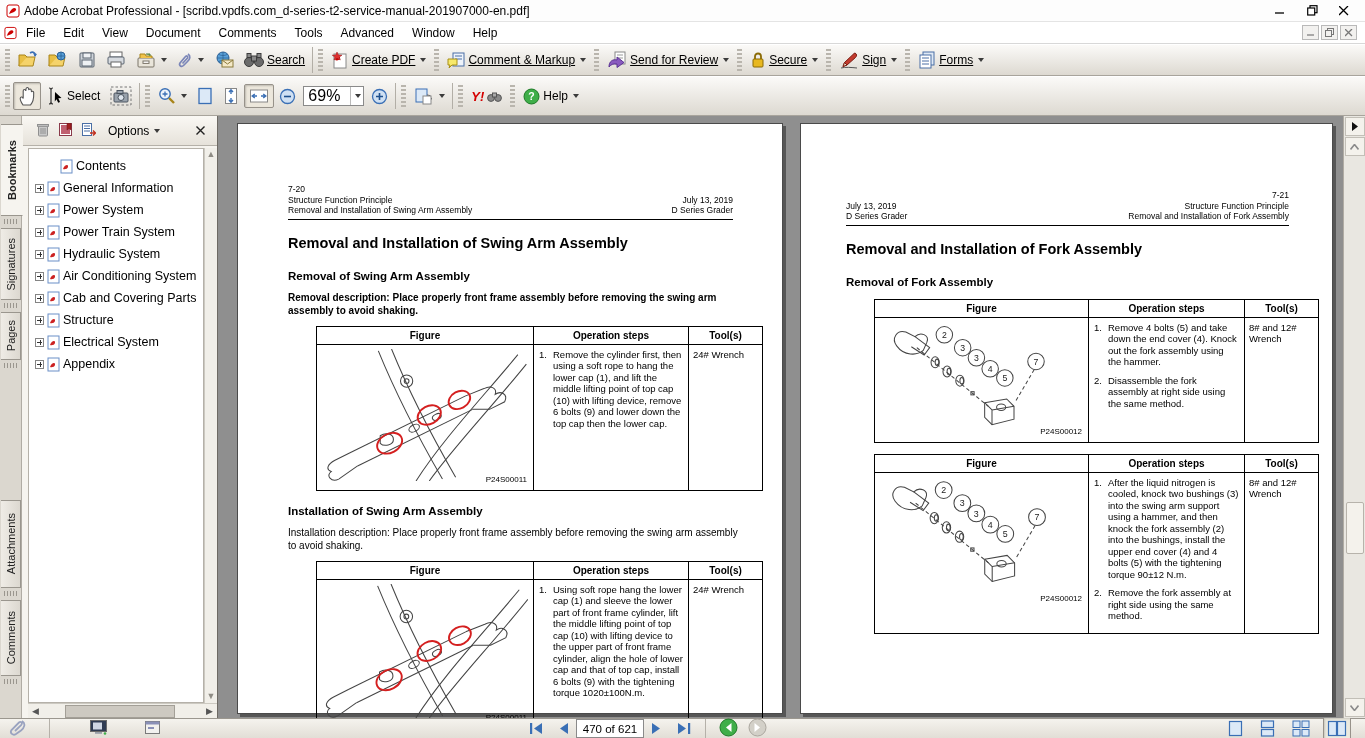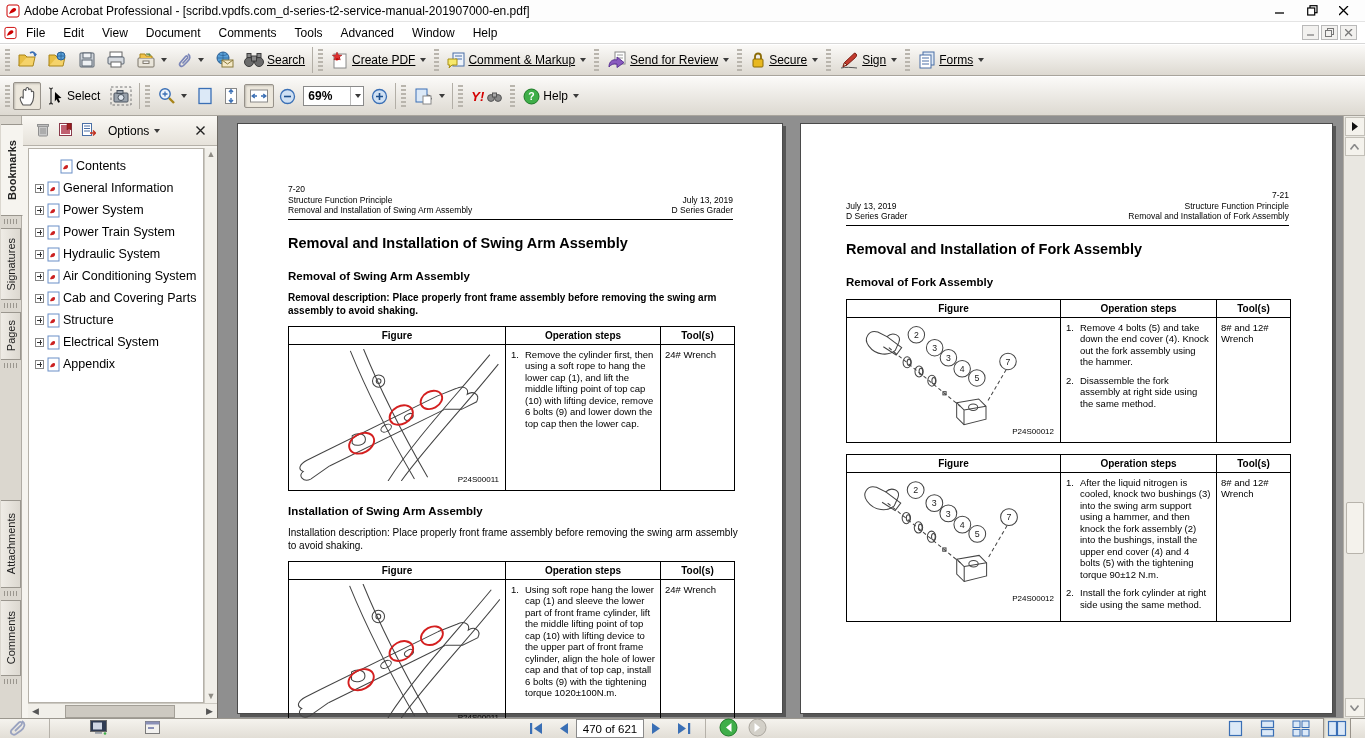--- a/index.html
+++ b/index.html
@@ -22,21 +22,21 @@
   
   .toolbar { display:flex; align-items:center; background:linear-gradient(#fbfaf8,#ddd9d1); border-top:1px solid #fff; border-bottom:1px solid #a8a49c; padding:0 2px; }
   .tb1 { height:32px;text-decoration:underline; }
   .tb2 { height:40px; }
   .tb-grip { width:5px; height:22px; margin:0 3px; background:repeating-linear-gradient(to bottom,#b9b5ad 0 2px,transparent 2px 4px); }
   .tb-sep { width:1px; height:26px; background:#b2aea6; margin:0 2px; }
   .tb-btn { display:flex; align-items:center; gap:3px; padding:3px 4px; border:1px solid transparent; border-radius:2px; white-space:nowrap; }
   .tb-btn.active { border-color:#97928a; background:#ece7dc; box-shadow:inset 1px 1px 2px rgba(0,0,0,.2); }
   .caret { width:0; height:0; border-left:3px solid transparent; border-right:3px solid transparent; border-top:4px solid #3b3b3b; margin-left:2px; }
   .zoom-combo { display:flex; align-items:center; border:1px solid #8a8a8a; background:#fff; height:20px; margin:0 2px; }
-  .zoom-combo input { width:46px; height:18px; border:0; font-size:12px; padding:0 4px; font-family:"Liberation Sans",sans-serif;font-weight:bold; }
+  .zoom-combo input { width:46px; height:18px; border:0; font-size:16px; padding:0 4px; font-family:"Liberation Sans",sans-serif; }
   .zoom-combo .combo-arrow { width:13px; height:18px; border-left:1px solid #bbb; display:flex; align-items:center; justify-content:center; }
   .yahoo-txt { color:#d40000; font-weight:bold; font-size:13px; font-style:italic; }
 
   
   .main { position:relative; height:602px; display:flex; background:#8f8f8f; }
   .tabstrip { width:22px; background:#dbd7cf; border-right:1px solid #b0aca4; position:relative; }
   .vtab { position:absolute; left:1px; width:20px; border:1px solid #9a968e; border-left:none; border-radius:0 0 0 0;
     background:linear-gradient(to right,#efece6,#dcd8d0); display:flex; align-items:center; justify-content:center; }
   .vtab span { writing-mode:vertical-rl; transform:rotate(180deg); font-size:11px; color:#222; }
   .vtab.active { background:#f6f4ef; border-right-color:#f6f4ef; width:22px; font-weight:bold; }
@@ -67,21 +67,21 @@
   .pdf-page { position:absolute; top:7px; background:#fff; border:1px solid #4a4a4a; box-shadow:3px 3px 0 rgba(40,40,40,.55); }
   .page-left { left:19px; width:546px; height:591px; }
   .page-right { left:582px; width:533px; height:591px; }
   .page-inner { position:relative; height:100%; font-size:10px; }
   .ph-row { display:flex; justify-content:space-between; align-items:flex-end; font-size:8.5px; line-height:10.5px; }
   .ph-right { text-align:right; }
   .page-hr { border-top:1.6px solid #000; margin-top:3px; }
   .doc-h1 { font-size:14.5px; font-weight:bold; margin-top:15px; }
   .doc-h2 { font-size:11.5px; font-weight:bold; margin-top:19px; }
   .doc-p { font-size:10px; line-height:13px; margin-top:9px; }
-  .op-table { border:1.4px solid #000; margin-top:9px; display:grid; }
+  .op-table { border:1.4px solid #000; margin-top:9px; display:grid;margin-left:28px; }
   .op-table .hcell { border-bottom:1.4px solid #000; font-weight:bold; font-size:10px; text-align:center; padding:3px 0; }
   .op-table .hcell.mid, .op-table .bcell.mid { border-left:1px solid #000; border-right:1px solid #000; }
   .op-table .bcell { padding:4px 5px; font-size:9.5px; line-height:11.5px; position:relative; }
   .fig-label { position:absolute; right:6px; bottom:4px; font-size:8px; }
   .step { display:flex; gap:4px; margin-bottom:7px; }
   .step-num { flex:0 0 10px; }
   .tool-cell { font-size:9.5px; line-height:11.5px; padding:4px 4px; }
 
   
   .vscrollbar { width:22px; background:#e9e7e1; border-left:1px solid #b0aca4; display:flex; flex-direction:column; align-items:center; }
@@ -761,21 +761,21 @@
             </svg>
             <span class="fig-label">P24S00012</span>
           </div>
           <div class="bcell mid">
             <div class="step">
                 <span class="step-num">1.</span>
                 <span>After the liquid nitrogen is cooled, knock two bushings (3) into the swing arm support using a hammer, and then knock the fork assembly (2) into the bushings, install the upper end cover (4) and 4 bolts (5) with the tightening torque 90±12 N.m.</span>
               </div>
             <div class="step">
                 <span class="step-num">2.</span>
-                <span>Install the fork cylinder at right side using the same method.</span>
+                <span>Remove the fork assembly at right side using the same method.</span>
               </div>
           </div>
           <div class="tool-cell">8# and 12# Wrench</div>
         </div>
       </div>
     </div>
   </div>
 
   <div class="vscrollbar">
     <span class="sb-btn">

